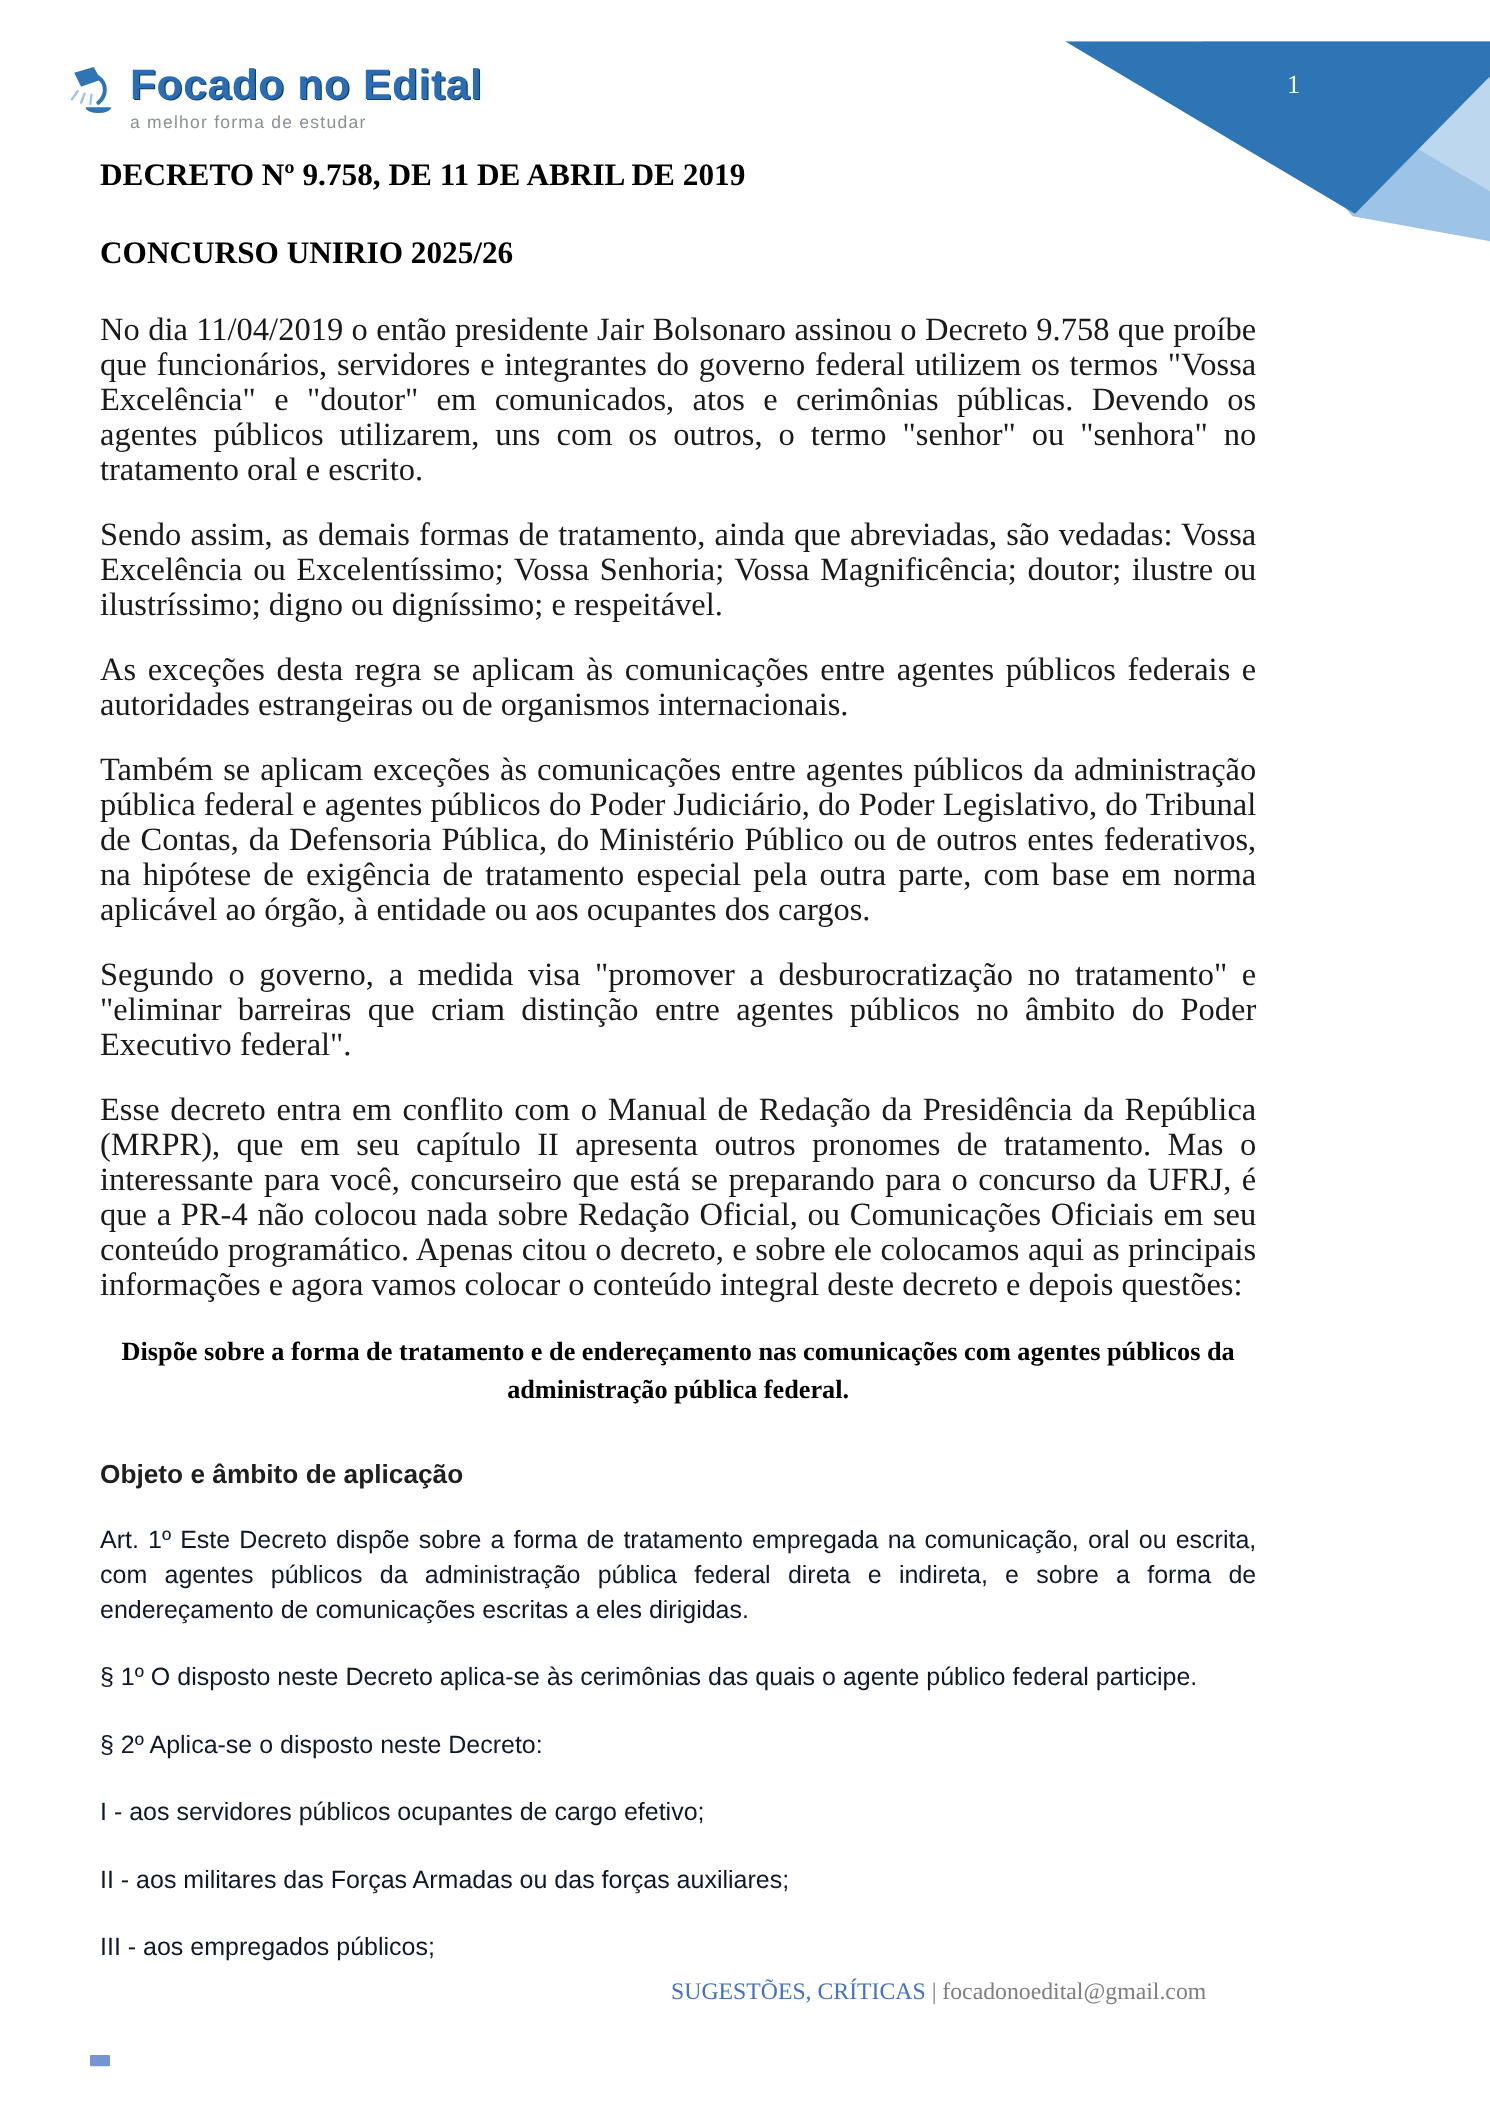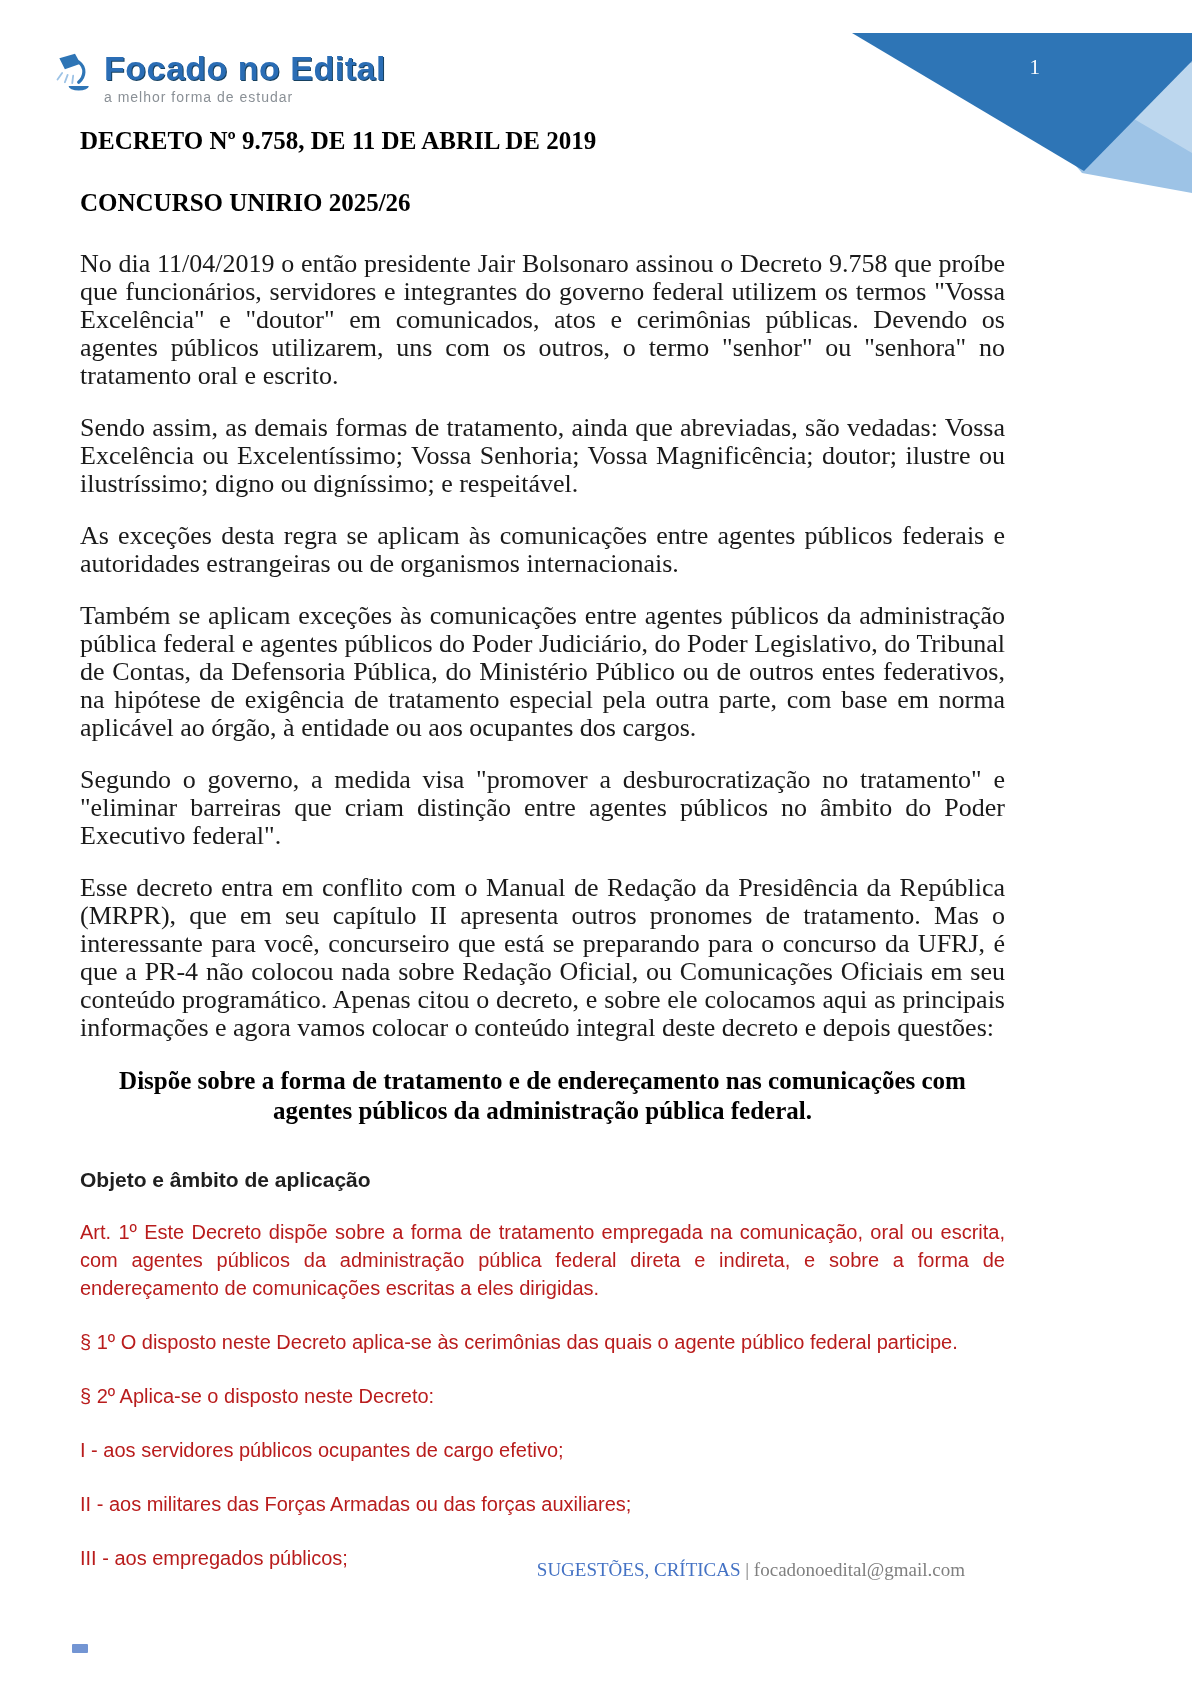--- a/index.html
+++ b/index.html
@@ -68,21 +68,21 @@
     margin-bottom: 32px;
     color: #000000;
   }
   p.serif-par {
     font-size: 26px;
     line-height: 28px;
     text-align: justify;
     margin-bottom: 24px;
   }
   p.epigraph {
-    font-size: 25px;
+    font-size: 21px;
     line-height: 30px;
     font-weight: 700;
     text-align: center;
     margin-top: 13px;
     margin-bottom: 0;
     color: #000000;
   }
   h3.decree-heading {
     font-family: "Liberation Sans", sans-serif;
     font-size: 21px;
@@ -90,28 +90,28 @@
     margin-top: 42px;
     margin-bottom: 26px;
     color: #1f1f1f;
   }
   p.sans-par {
     font-family: "Liberation Sans", sans-serif;
     font-size: 20px;
     line-height: 28px;
     text-align: justify;
     margin-bottom: 26px;
-    color: #b91c1c;
+    color: #0f172a;
   }
 
   
   footer.page-footer {
     position: absolute;
     right: 227px;
-    bottom: 104px;
+    bottom: 80px;
     font-size: 19px;
     white-space: nowrap;
   }
   .footer-blue { color: #4472c4; }
   .footer-gray { color: #7f7f7f; }
 
   .corner-smudge {
     position: absolute;
     left: 72px; bottom: 32px;
     width: 16px; height: 9px;

